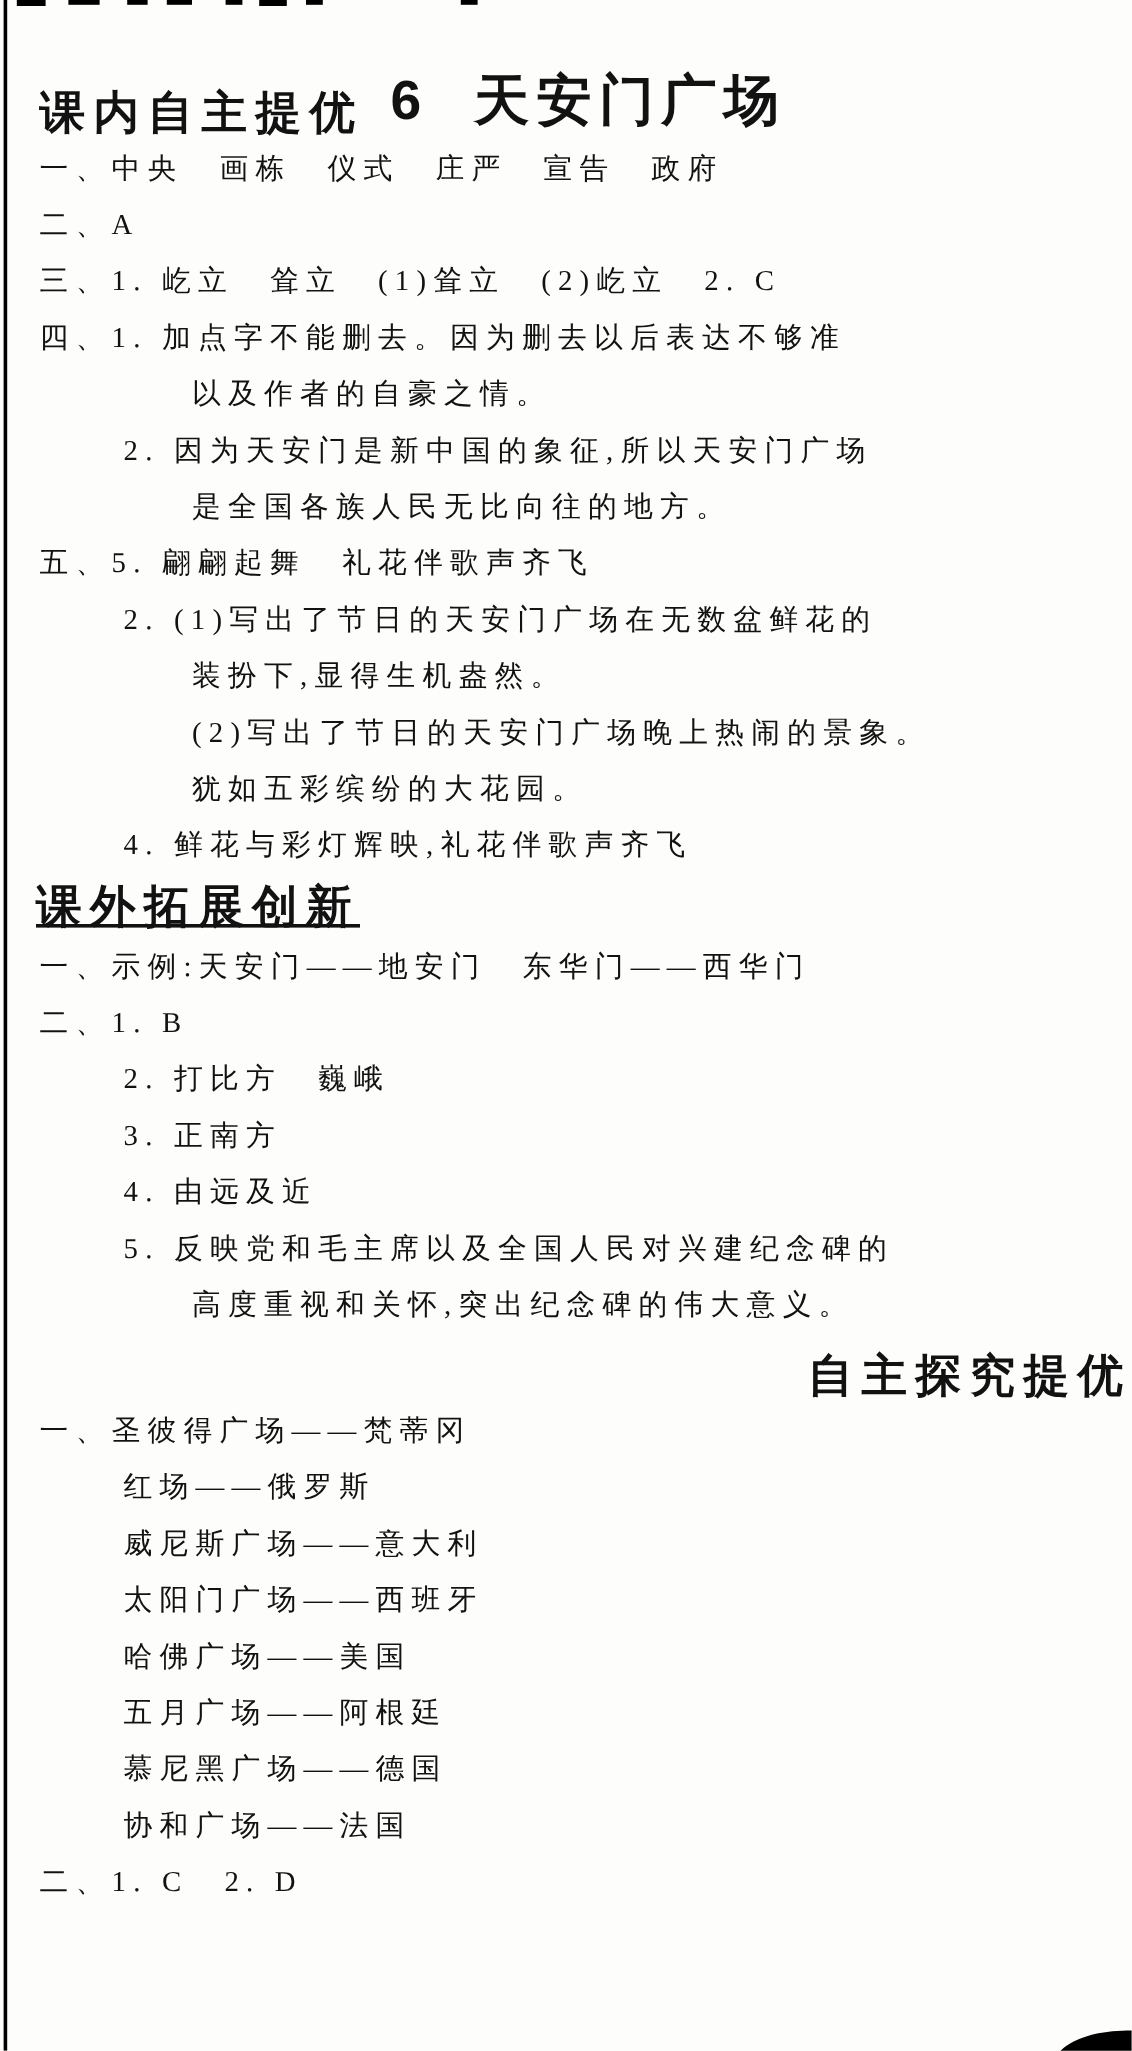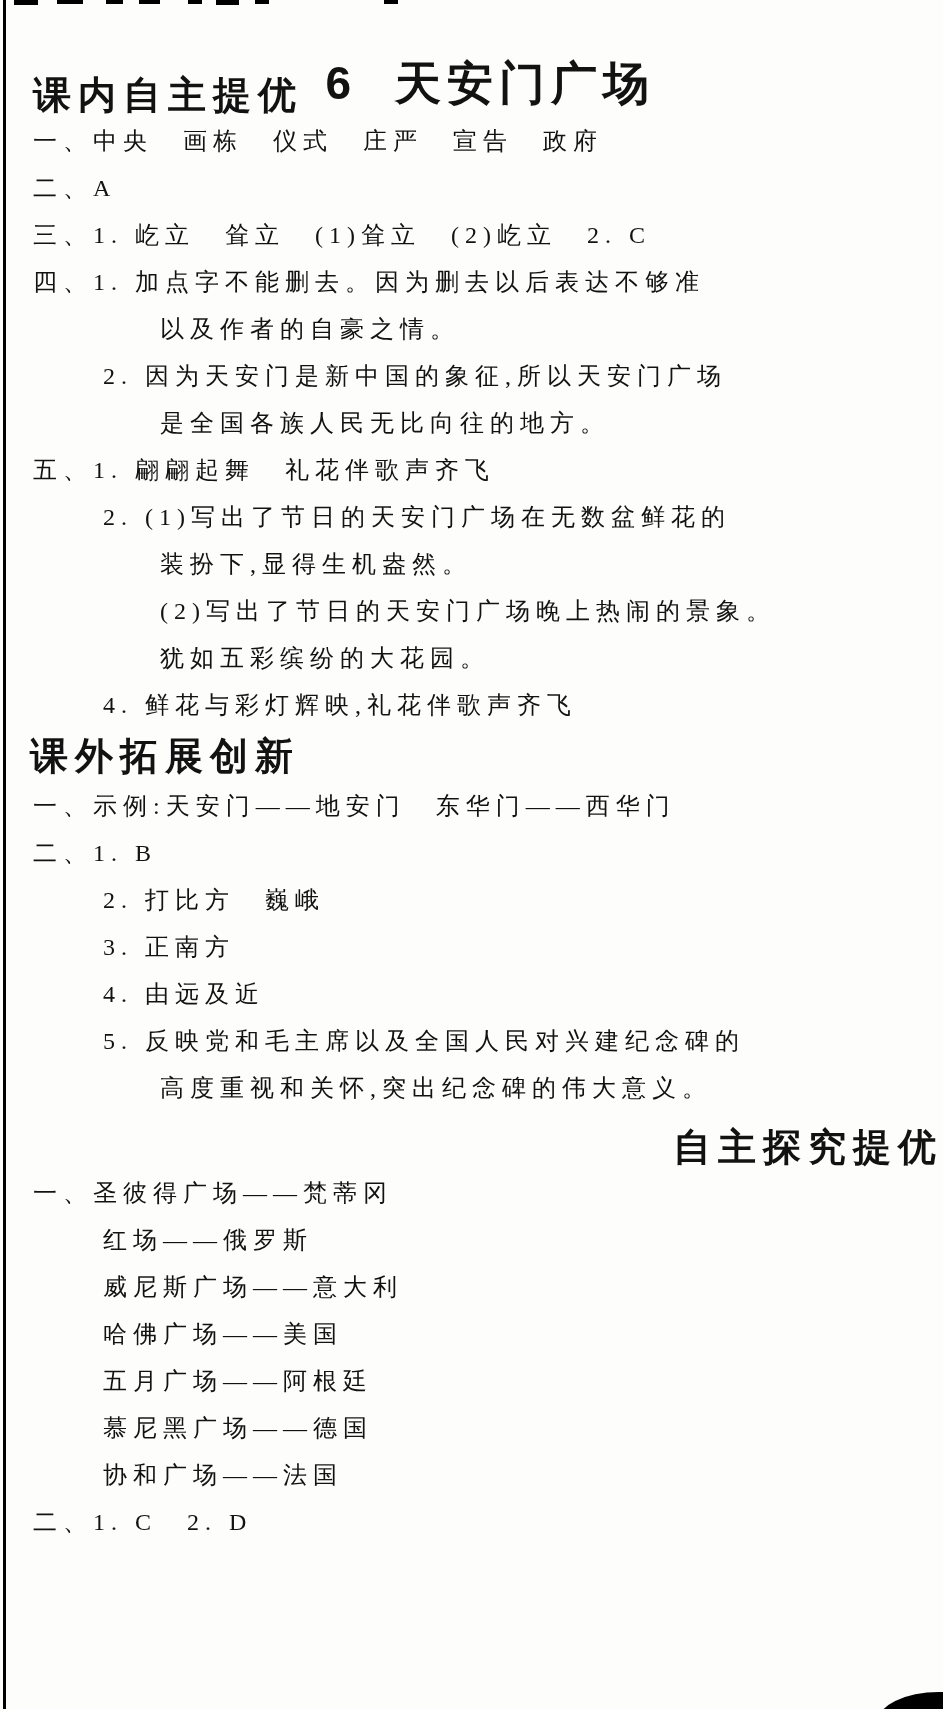--- a/index.html
+++ b/index.html
@@ -30,21 +30,21 @@
     font-family: "Liberation Sans", "DejaVu Sans", sans-serif;
   }
   .title .num { margin-right: 44px; letter-spacing: 0; }
   .sec-heading {
     height: 46px; line-height: 46px;
     font-size: 38px; font-weight: bold; letter-spacing: 7px;
     white-space: pre;
     font-family: "Liberation Sans", "DejaVu Sans", sans-serif;
   }
   #secA .sec-heading { margin-top: 14px; padding-left: 33px; }
-  #secB .sec-heading { margin-top: 4px;  padding-left: 30px; margin-bottom: 4px; }
+  #secB .sec-heading { margin-top: 4px;  padding-left: 30px; margin-bottom: 4px; text-decoration: underline; }
   #secC .sec-heading { margin-top: 12px; padding-left: 42px; text-align: right; }
   .line {
     height: 47px; line-height: 47px;
     font-size: 24px; letter-spacing: 6px;
     white-space: pre;
   }
   .ind0 { padding-left: 33px; }
   .ind1 { padding-left: 103px; }
   .ind2 { padding-left: 160px; }
 </style>
@@ -70,21 +70,21 @@
 
 <div id="secA">
   <div class="sec-heading">课内自主提优</div>
   <div class="line ind0">一、中央　画栋　仪式　庄严　宣告　政府</div>
   <div class="line ind0">二、A</div>
   <div class="line ind0">三、1. 屹立　耸立　(1)耸立　(2)屹立　2. C</div>
   <div class="line ind0">四、1. 加点字不能删去。因为删去以后表达不够准</div>
   <div class="line ind2">以及作者的自豪之情。</div>
   <div class="line ind1">2. 因为天安门是新中国的象征,所以天安门广场</div>
   <div class="line ind2">是全国各族人民无比向往的地方。</div>
-  <div class="line ind0">五、1. 翩翩起舞　礼花伴歌声齐飞</div>
+  <div class="line ind0">五、5. 翩翩起舞　礼花伴歌声齐飞</div>
   <div class="line ind1">2. (1)写出了节日的天安门广场在无数盆鲜花的</div>
   <div class="line ind2">装扮下,显得生机盎然。</div>
   <div class="line ind2">(2)写出了节日的天安门广场晚上热闹的景象。</div>
   <div class="line ind2">犹如五彩缤纷的大花园。</div>
   <div class="line ind1">4. 鲜花与彩灯辉映,礼花伴歌声齐飞</div>
 </div>
 
 <div id="secB">
   <div class="sec-heading">课外拓展创新</div>
   <div class="line ind0">一、示例:天安门——地安门　东华门——西华门</div>
@@ -94,18 +94,19 @@
   <div class="line ind1">4. 由远及近</div>
   <div class="line ind1">5. 反映党和毛主席以及全国人民对兴建纪念碑的</div>
   <div class="line ind2">高度重视和关怀,突出纪念碑的伟大意义。</div>
 </div>
 
 <div id="secC">
   <div class="sec-heading">自主探究提优</div>
   <div class="line ind0">一、圣彼得广场——梵蒂冈</div>
   <div class="line ind1">红场——俄罗斯</div>
   <div class="line ind1">威尼斯广场——意大利</div>
+  <div class="line ind1">太阳门广场——西班牙</div>
   <div class="line ind1">哈佛广场——美国</div>
   <div class="line ind1">五月广场——阿根廷</div>
   <div class="line ind1">慕尼黑广场——德国</div>
   <div class="line ind1">协和广场——法国</div>
   <div class="line ind0">二、1. C　2. D</div>
 </div>
 
 </body></html>

